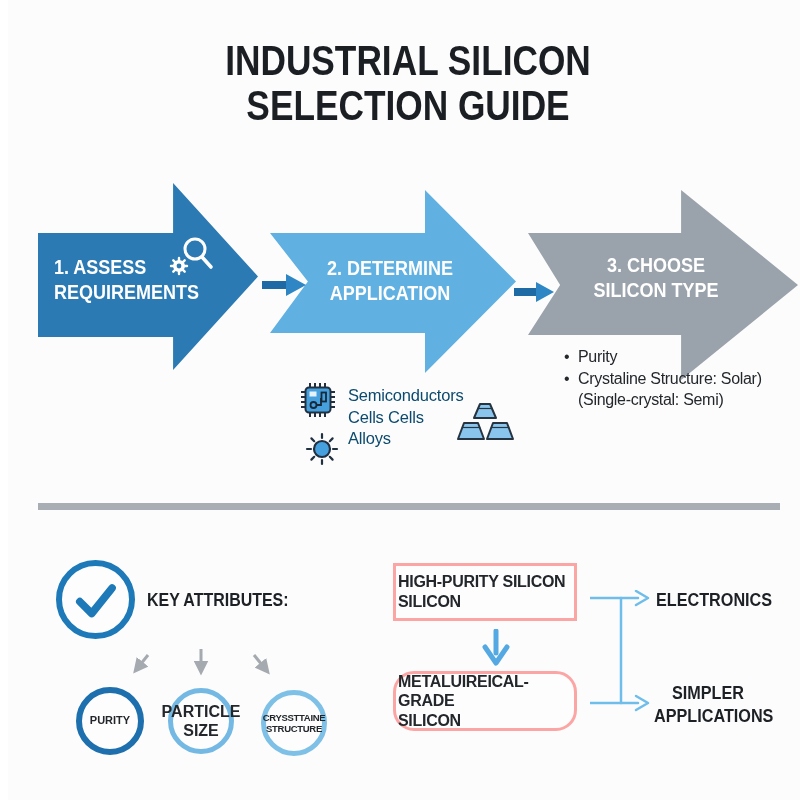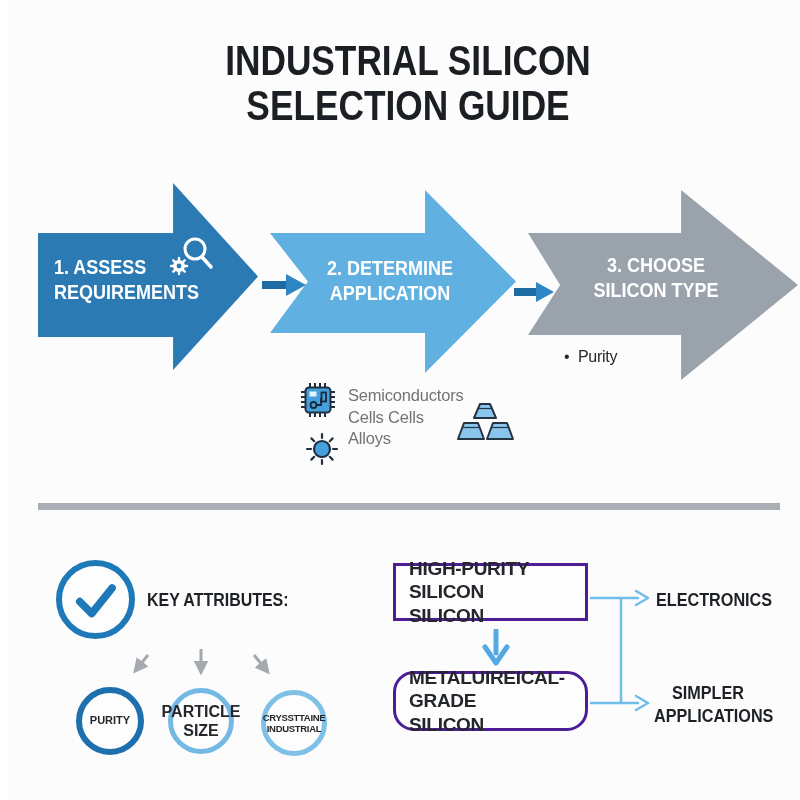--- a/index.html
+++ b/index.html
@@ -22,21 +22,21 @@
     clip-path:polygon(0 22.6%,56.7% 22.6%,56.7% 0,100% 50%,56.7% 100%,56.7% 76.3%,0 76.3%,11.9% 50%);}
   .step-label{position:absolute;color:#ffffff;font-weight:bold;font-size:20px;line-height:1.25;
               transform:scaleX(0.9);}
   .step-label.l1{left:46px;top:255px;width:155px;text-align:left;transform-origin:0 0;}
   .step-label.l2{left:292px;top:256px;width:180px;text-align:center;transform-origin:50% 0;}
   .step-label.l3{left:558px;top:253px;width:180px;text-align:center;transform-origin:50% 0;}
   .icon-svg{position:absolute;}
 
   
   .apps{position:absolute;left:340px;top:385px;font-size:16.5px;font-weight:500;
-        color:#737373;line-height:21.5px;letter-spacing:-0.2px;}
+        color:#0c4a6e;line-height:21.5px;letter-spacing:-0.2px;}
   
   .criteria{position:absolute;left:556px;top:346px;width:230px;margin:0;padding:0;list-style:none;
             font-size:16px;font-weight:500;color:#24282c;line-height:21.5px;letter-spacing:-0.3px;}
   .criteria li{position:relative;padding-left:14px;white-space:pre-line;}
   .criteria li::before{content:"\2022";position:absolute;left:0;top:0;}
 
   
   .divider{position:absolute;left:30px;top:503px;width:742px;height:7px;background:#a8aeb3;}
 
   
@@ -44,22 +44,22 @@
                 border:6px solid #1d79b8;border-radius:50%;}
   .key-heading{position:absolute;left:139px;top:589px;font-size:19px;font-weight:bold;color:#1d2125;
                transform:scaleX(0.84);transform-origin:0 0;white-space:nowrap;}
   .attr-circle{position:absolute;border-radius:50%;background:#fdfdfd;display:flex;align-items:center;
                justify-content:center;text-align:center;font-weight:bold;color:#23272b;line-height:1.2;}
   .attr-circle.a1{left:68px;top:687px;width:56px;height:56px;border:6px solid #1e6fad;font-size:11px;}
   .attr-circle.a2{left:160px;top:688px;width:56px;height:56px;border:5px solid #74b9e4;font-size:16px;}
   .attr-circle.a3{left:253px;top:690px;width:56px;height:56px;border:5px solid #7fc0e7;font-size:9.5px;letter-spacing:-0.3px;}
 
   
-  .grade-box{position:absolute;left:385px;width:176px;background:#fdfdfd;border:3px solid #4c1d95;
-             display:flex;align-items:center;padding-left:13px;font-size:19px;font-weight:bold;
+  .grade-box{position:absolute;left:385px;width:176px;background:#fdfdfd;border:3px solid #fca5a5;
+             display:flex;align-items:center;padding-left:2px;font-size:16px;font-weight:bold;
              color:#23272b;line-height:1.22;letter-spacing:-0.3px;}
   .grade-box.b1{top:563px;height:52px;}
   .grade-box.b2{top:671px;height:54px;border-radius:21px;}
   .outcome{position:absolute;font-size:18px;font-weight:bold;color:#1d2125;line-height:1.25;}
   .outcome.o1{left:648px;top:589px;transform:scaleX(0.9);transform-origin:0 0;white-space:nowrap;}
   .outcome.o2{left:640px;top:682px;width:120px;text-align:center;transform:scaleX(0.9);transform-origin:50% 0;}
 </style>
 </head>
 <body>
 
@@ -155,20 +155,22 @@
   </svg>
 
   <div class="apps">
     <div>Semiconductors</div>
     <div>Cells Cells</div>
     <div>Alloys</div>
   </div>
 
   <ul class="criteria">
     <li>Purity</li>
+    <li>Crystaline Structure: Solar)
+(Single-crystal: Semi)</li>
   </ul>
 
   <div class="divider"></div>
 
   <div class="check-circle">
     <svg width="67" height="67" viewBox="0 0 79 79">
       <path d="M21 42 L35 56 L59 26" fill="none" stroke="#1d79b8" stroke-width="9" stroke-linecap="round" stroke-linejoin="round"></path>
     </svg>
   </div>
   <div class="key-heading">KEY ATTRIBUTES:</div>
@@ -183,21 +185,21 @@
       <line x1="40" y1="10" x2="28" y2="25" marker-end="url(#gm)"></line>
       <line x1="93" y1="4" x2="93" y2="26" marker-end="url(#gm)"></line>
       <line x1="146" y1="10" x2="159" y2="26" marker-end="url(#gm)"></line>
     </g>
   </svg>
 
   <div class="attr-circle a1 pre">PURITY</div>
   <div class="attr-circle a2 pre">PARTICLE
 SIZE</div>
   <div class="attr-circle a3 pre">CRYSSTTAINE
-INDUSTRIAL</div>
+STRUCTURE</div>
 
   <div class="grade-box b1 pre">HIGH-PURITY SILICON
 SILICON</div>
   <div class="grade-box b2 pre">METALUIREICAL-GRADE
 SILICON</div>
 
   <svg class="icon-svg" style="left:474px;top:629px;" width="28" height="38" viewBox="0 0 28 38">
     <g stroke="#55a9e2" stroke-width="5" fill="none" stroke-linecap="round" stroke-linejoin="round">
       <line x1="14" y1="2" x2="14" y2="24"></line>
       <path d="M3 18 L14 34 L25 18"></path>

